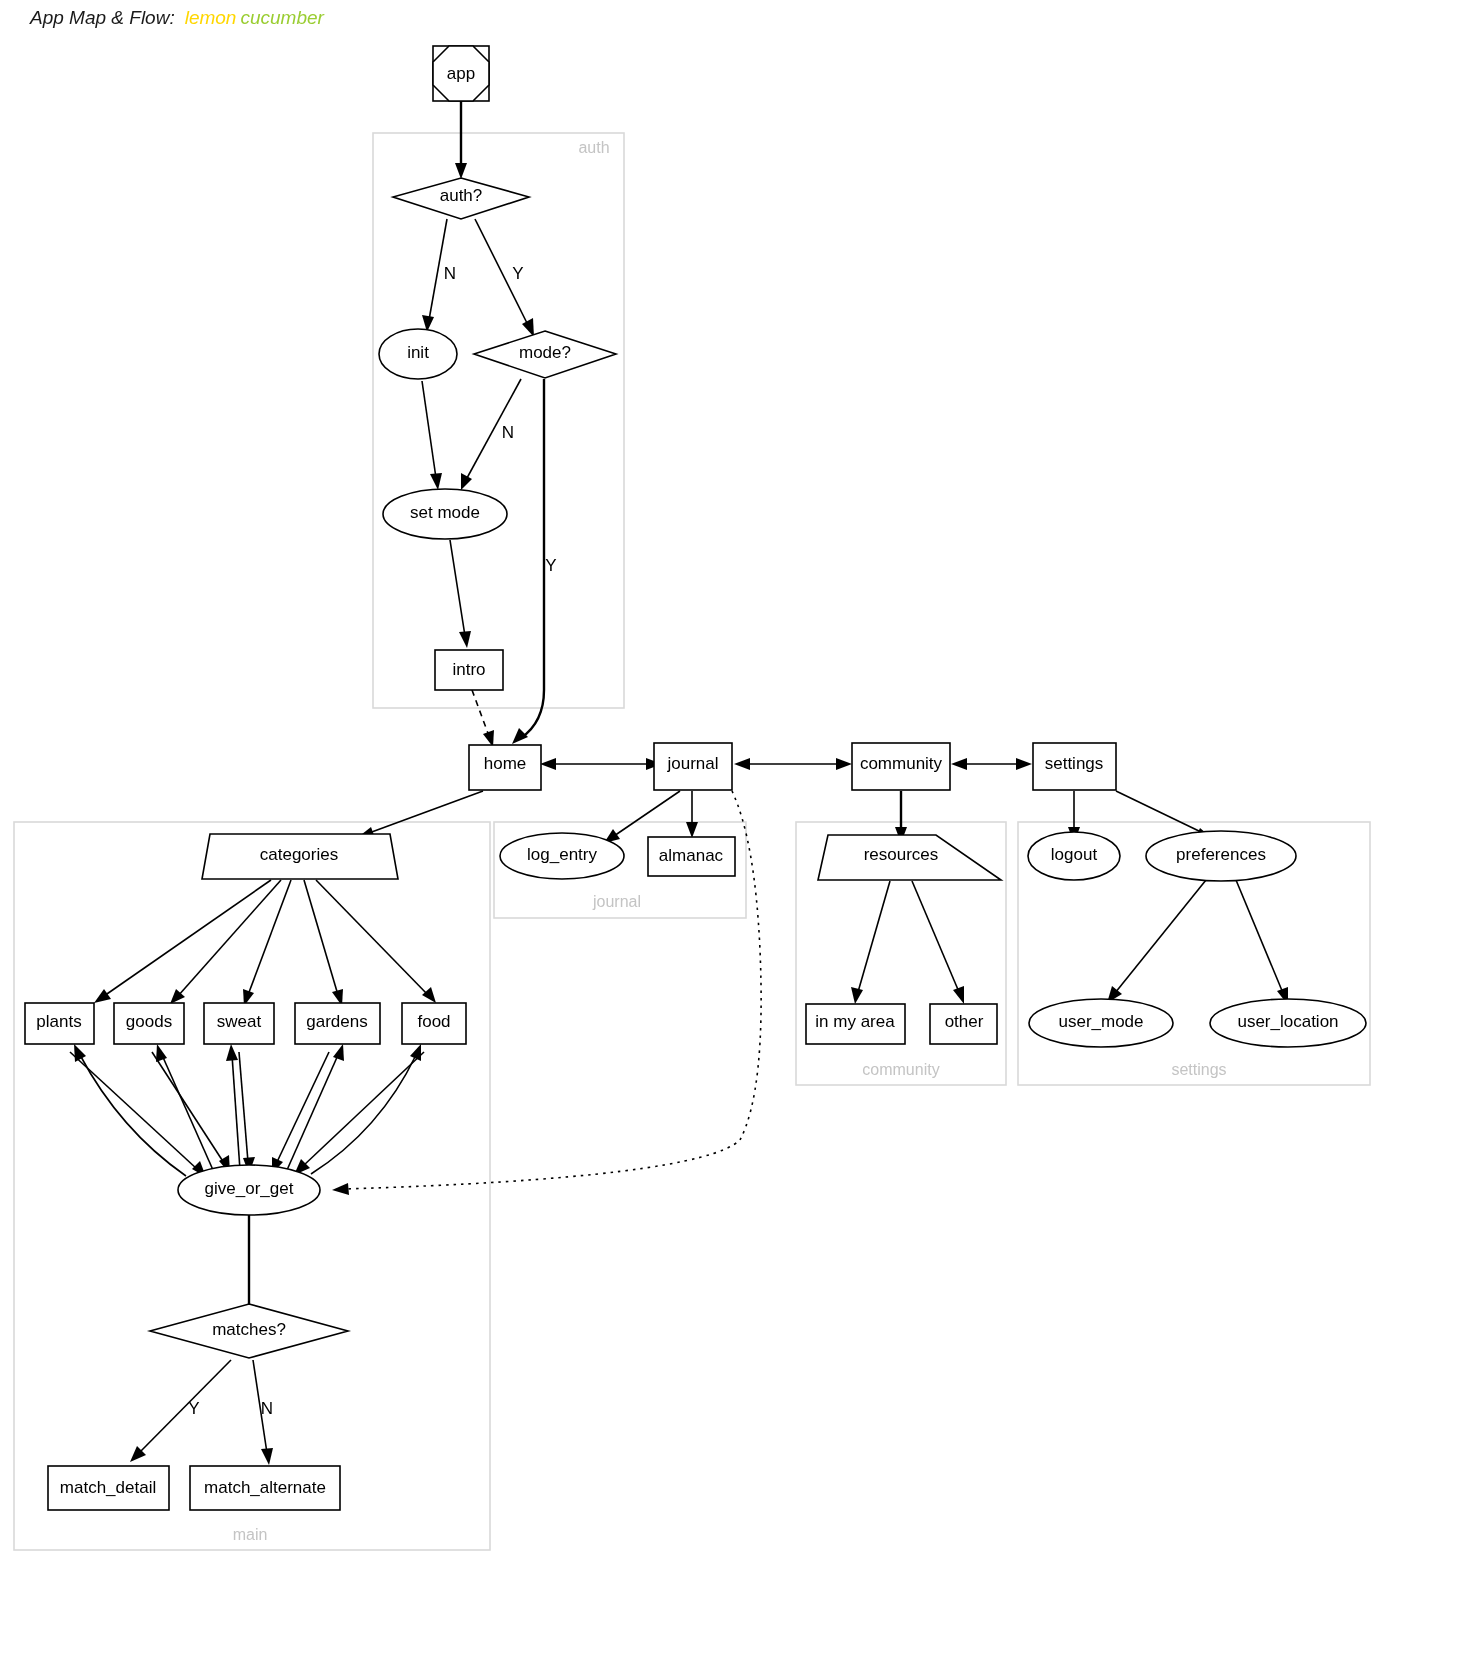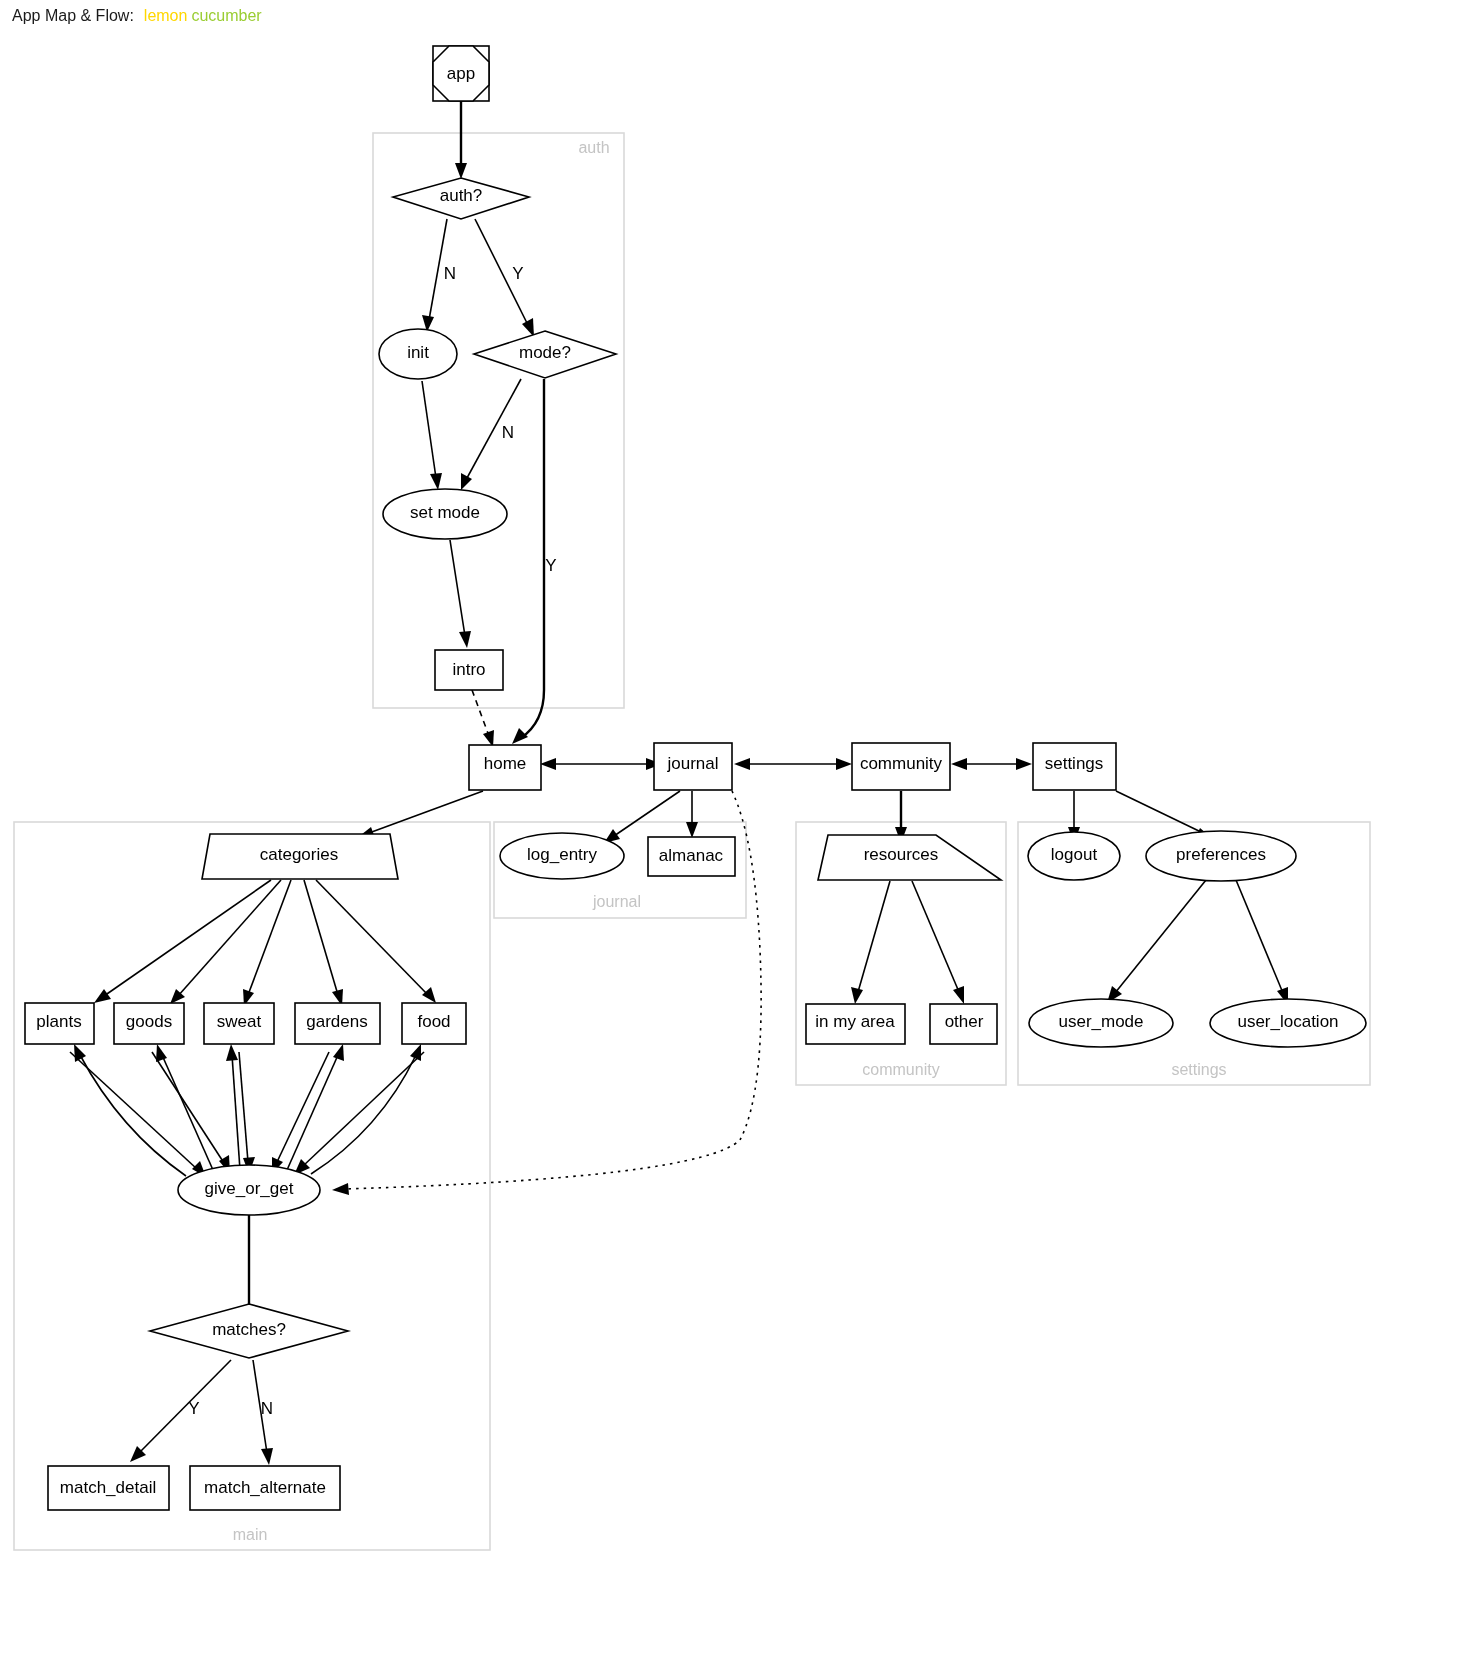--- a/index.html
+++ b/index.html
@@ -9,25 +9,26 @@
   }
   body {
     font-family: "Liberation Sans", sans-serif;
     width: 1475px;
     height: 1662px;
     overflow: hidden;
     position: relative;
   }
   #title-bar {
     position: absolute;
-    left: 12px;
+    left: 30px;
     top: 7px;
-    font-size: 16px;
+    font-size: 19px;
     color: #1a1a1a;
     white-space: nowrap;
+    font-style: italic;
   }
   #title-bar .t-main { color: #1a1a1a; }
   #title-bar .t-word1 { color: #ffd700; margin-left: 10px; }
   #title-bar .t-word2 { color: #9acd32; margin-left: 4px; }
   svg#graph {
     position: absolute;
     left: 0;
     top: 0;
     width: 1475px;
     height: 1662px;

